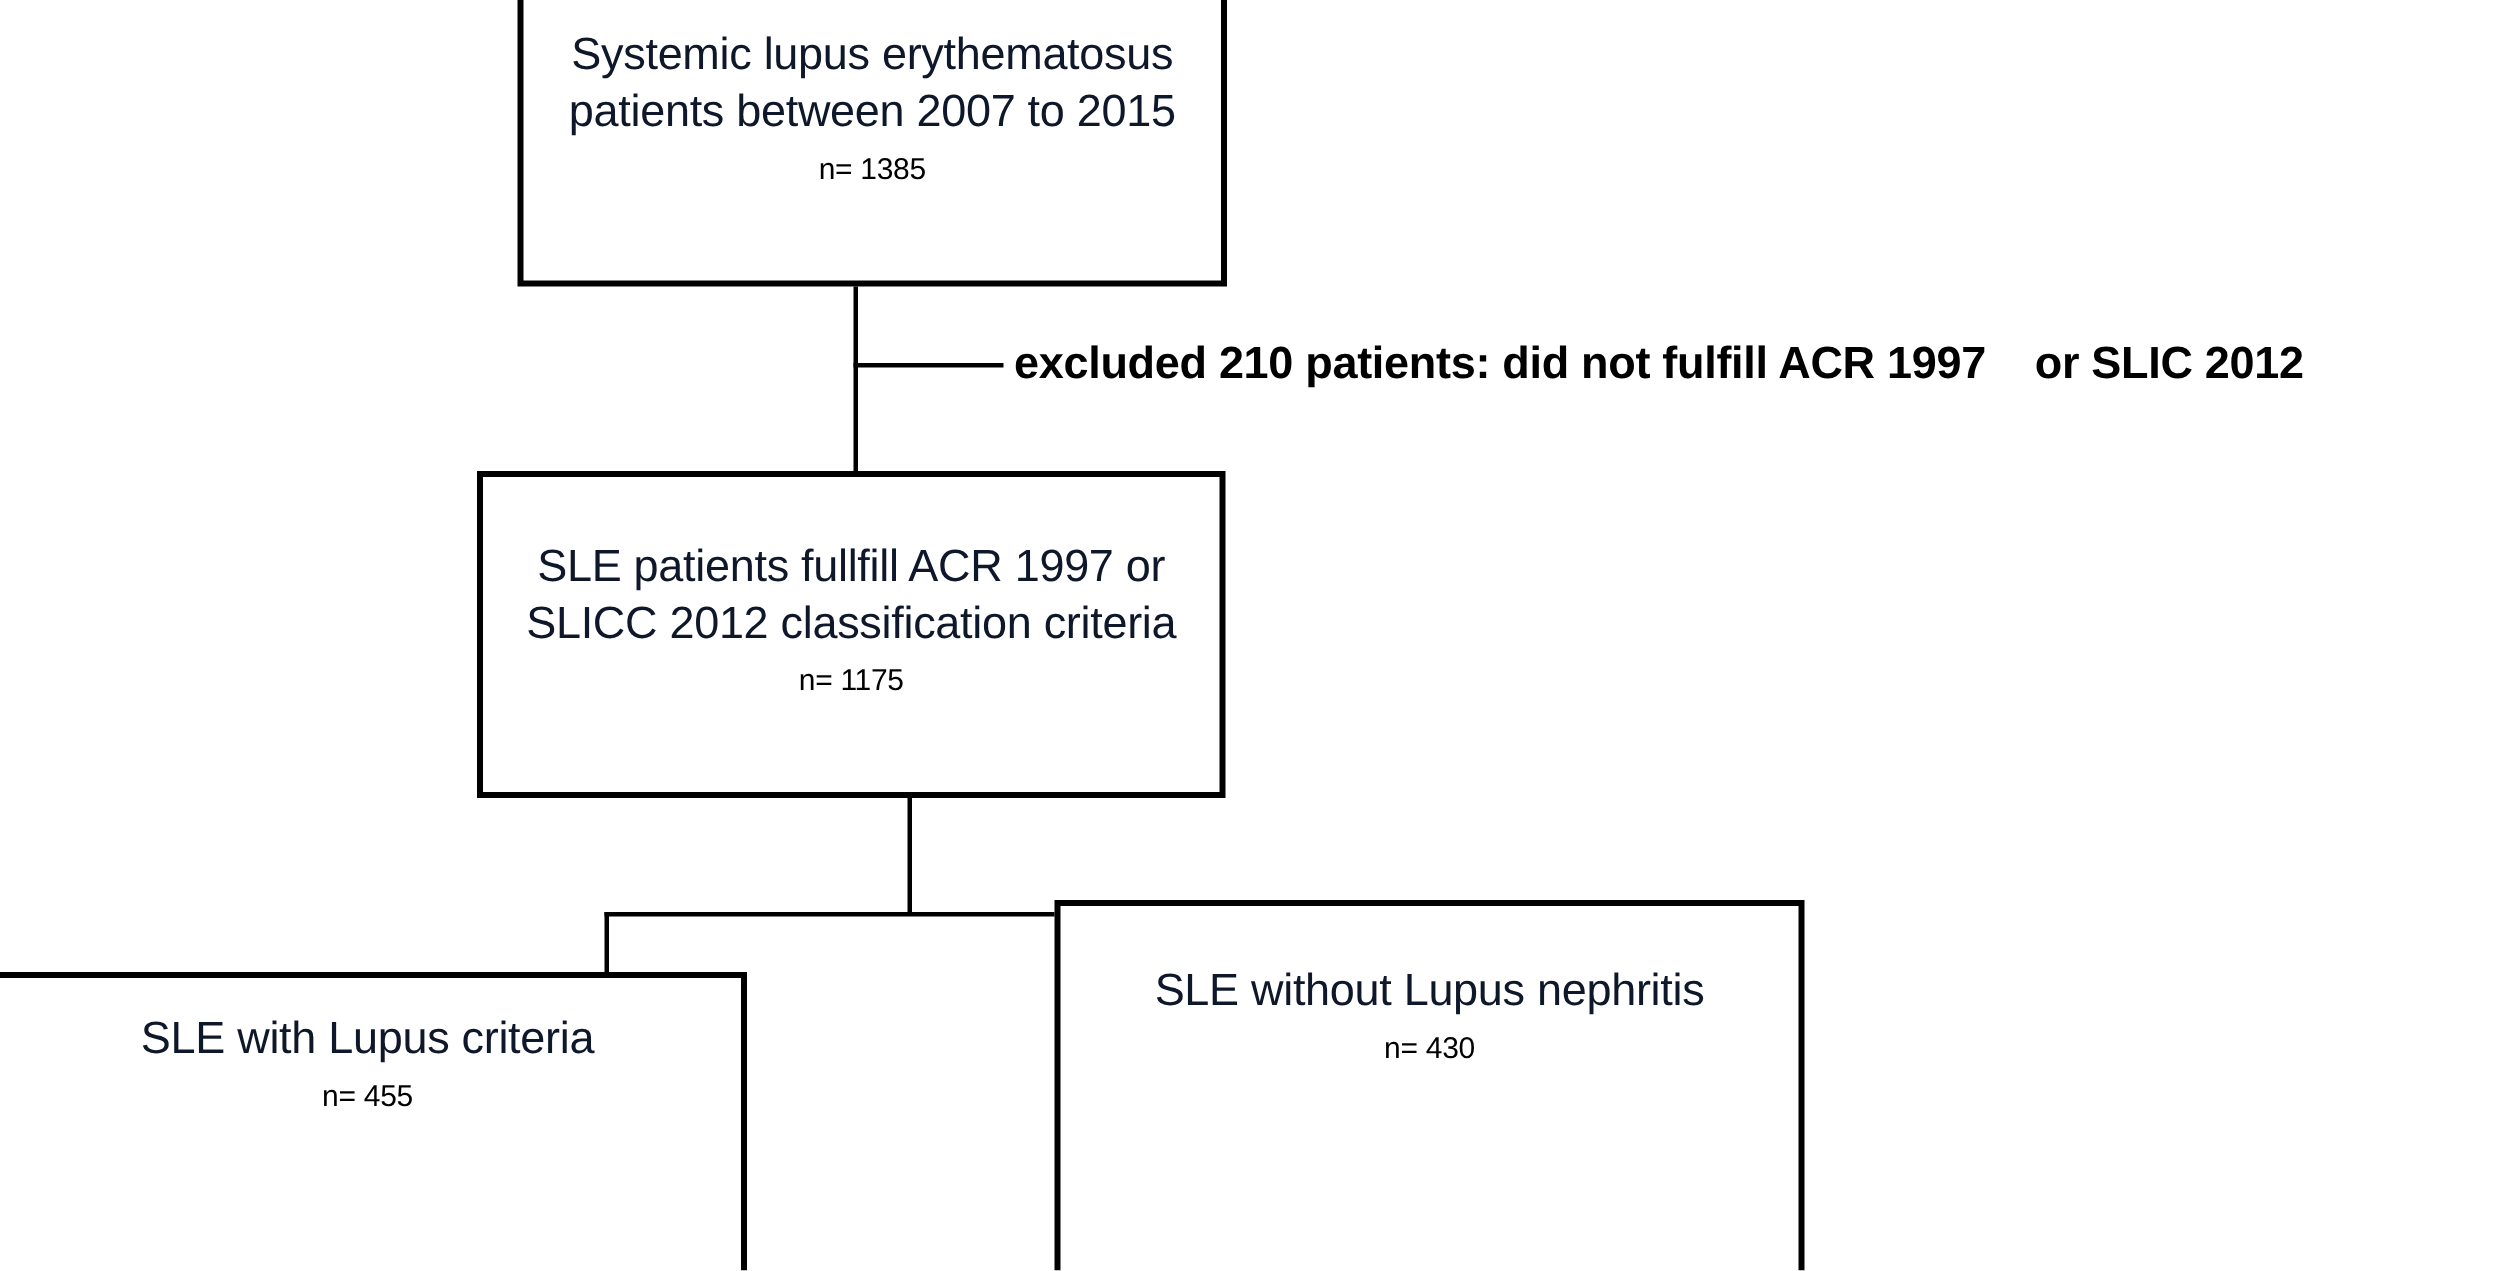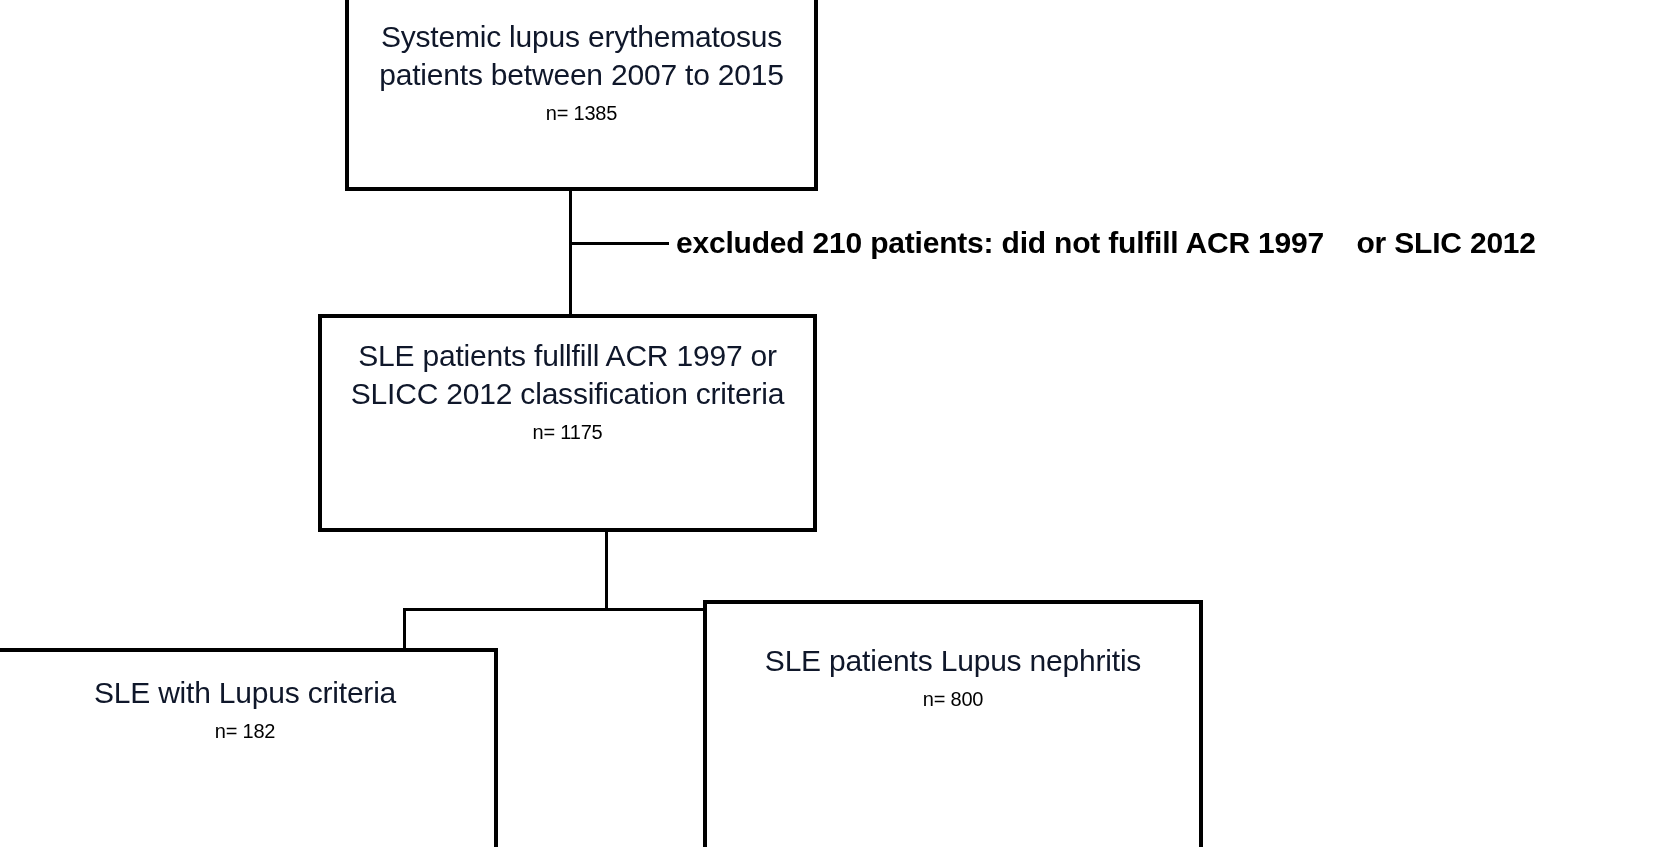--- a/index.html
+++ b/index.html
@@ -48,21 +48,21 @@
     top: -8px;
     width: 473px;
     height: 199px;
     padding-top: 22px;
   }
   #node-eligible {
     left: 318px;
     top: 314px;
     width: 499px;
     height: 218px;
-    padding-top: 19px;
+    padding-top: 41px;
   }
   #node-with-ln {
     left: -8px;
     top: 648px;
     width: 506px;
     height: 207px;
     padding-top: 22px;
   }
   #node-without-ln {
     left: 703px;
@@ -122,21 +122,21 @@
     <div class="node-count">n= 1175</div>
   </div>
 
   <div class="conn v" id="conn-split-down"></div>
   <div class="conn h" id="conn-split-bar"></div>
   <div class="conn v" id="conn-left-down"></div>
   <div class="conn v" id="conn-right-down"></div>
 
   <div class="node" id="node-with-ln">
     <div class="node-text">SLE with Lupus criteria</div>
-    <div class="node-count">n= 182</div>
+    <div class="node-count">n= 455</div>
   </div>
 
   <div class="node" id="node-without-ln">
-    <div class="node-text">SLE patients Lupus nephritis</div>
-    <div class="node-count">n= 800</div>
+    <div class="node-text">SLE without Lupus nephritis</div>
+    <div class="node-count">n= 430</div>
   </div>
 
 </div>
 
 </body></html>

